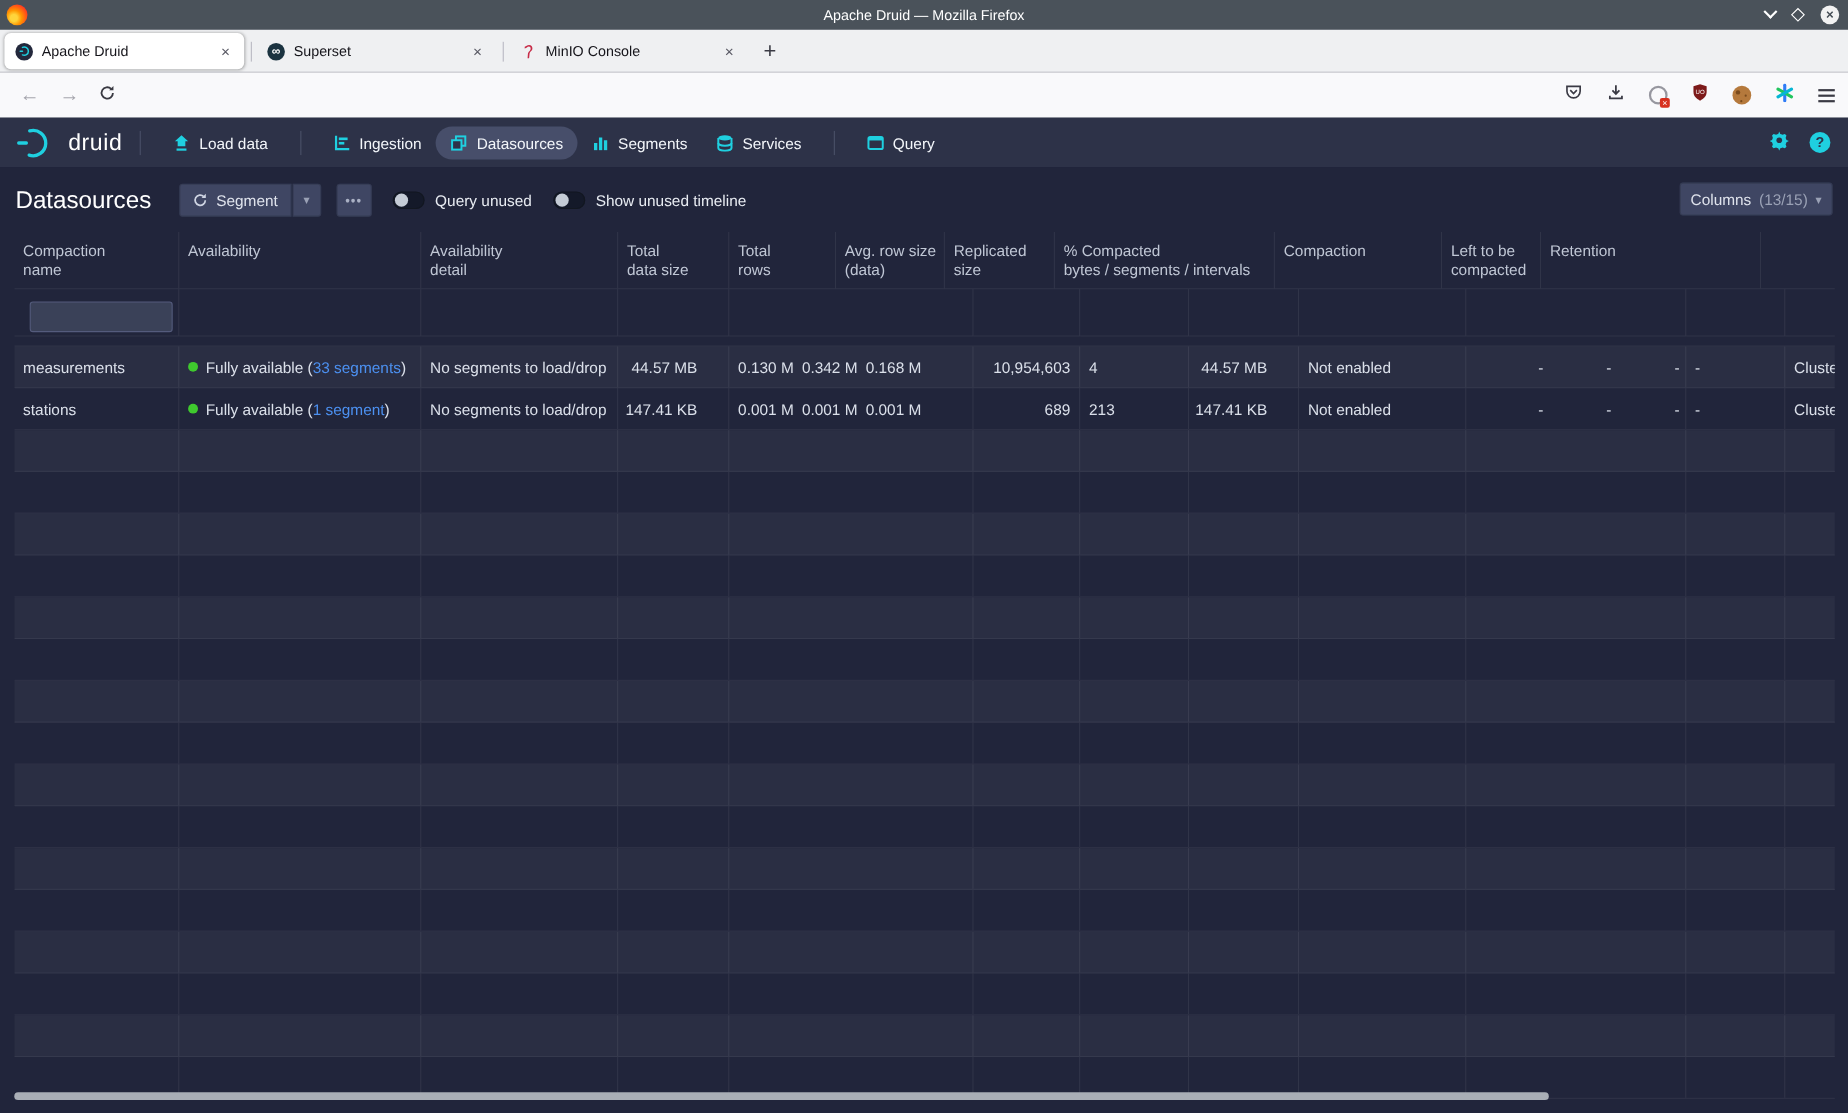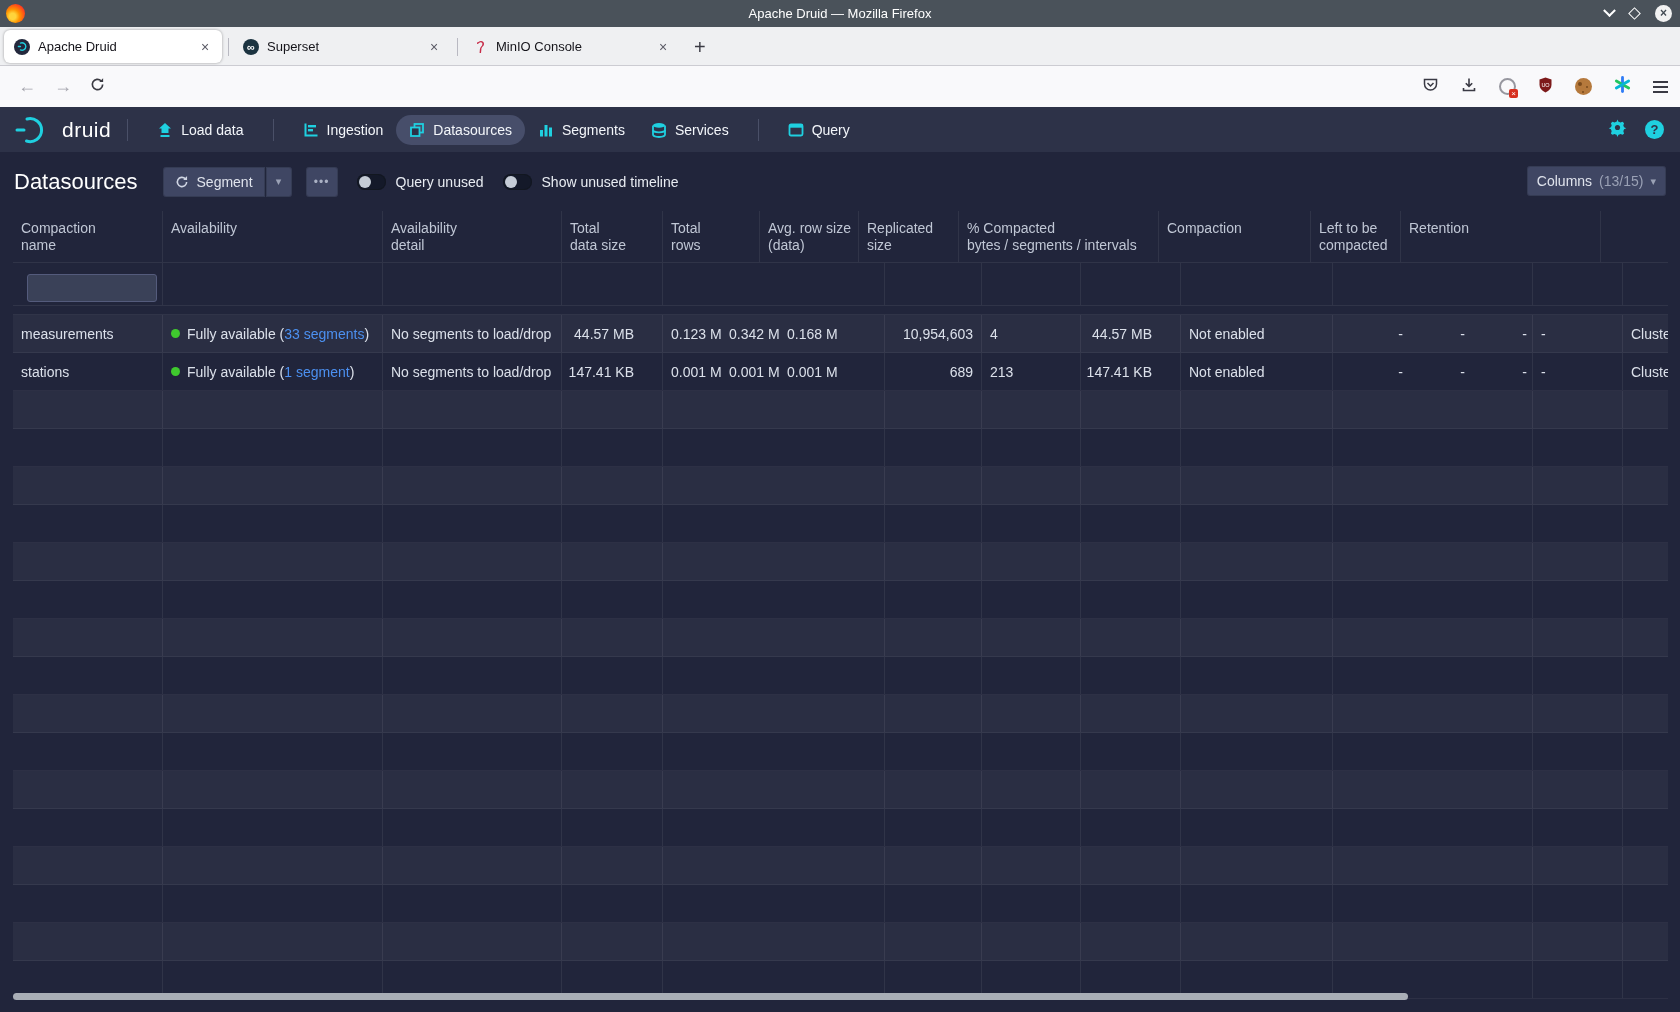--- a/index.html
+++ b/index.html
@@ -360,21 +360,21 @@
             <div class="td" style="width: 200px;"></div>
           </div>
         </div>
       <div class="tbody">
           <div class="tr row stripe">
             <div class="td " style="width: 150px;">measurements</div>
             <div class="td " style="width: 220px;"><div class="dot"></div>Fully available (<a class="seg-link" href="#">33 segments</a>)</div>
             <div class="td " style="width: 179px;">No segments to load/drop</div>
             <div class="td num pr28" style="width: 101px;">44.57 MB</div>
             <div class="td sub3" style="width: 222px;">
-              <span>0.123 M</span>
+              <span>0.130 M</span>
               <span>0.342 M</span>
               <span>0.168 M</span>
             </div>
             <div class="td num pr8" style="width: 97px;">10,954,603</div>
             <div class="td " style="width: 99px;">4</div>
             <div class="td num pr28" style="width: 100px;">44.57 MB</div>
             <div class="td " style="width: 152px;">Not enabled</div>
             <div class="td pct3" style="width: 200px;">
               <span>-</span>
               <span>-</span>

